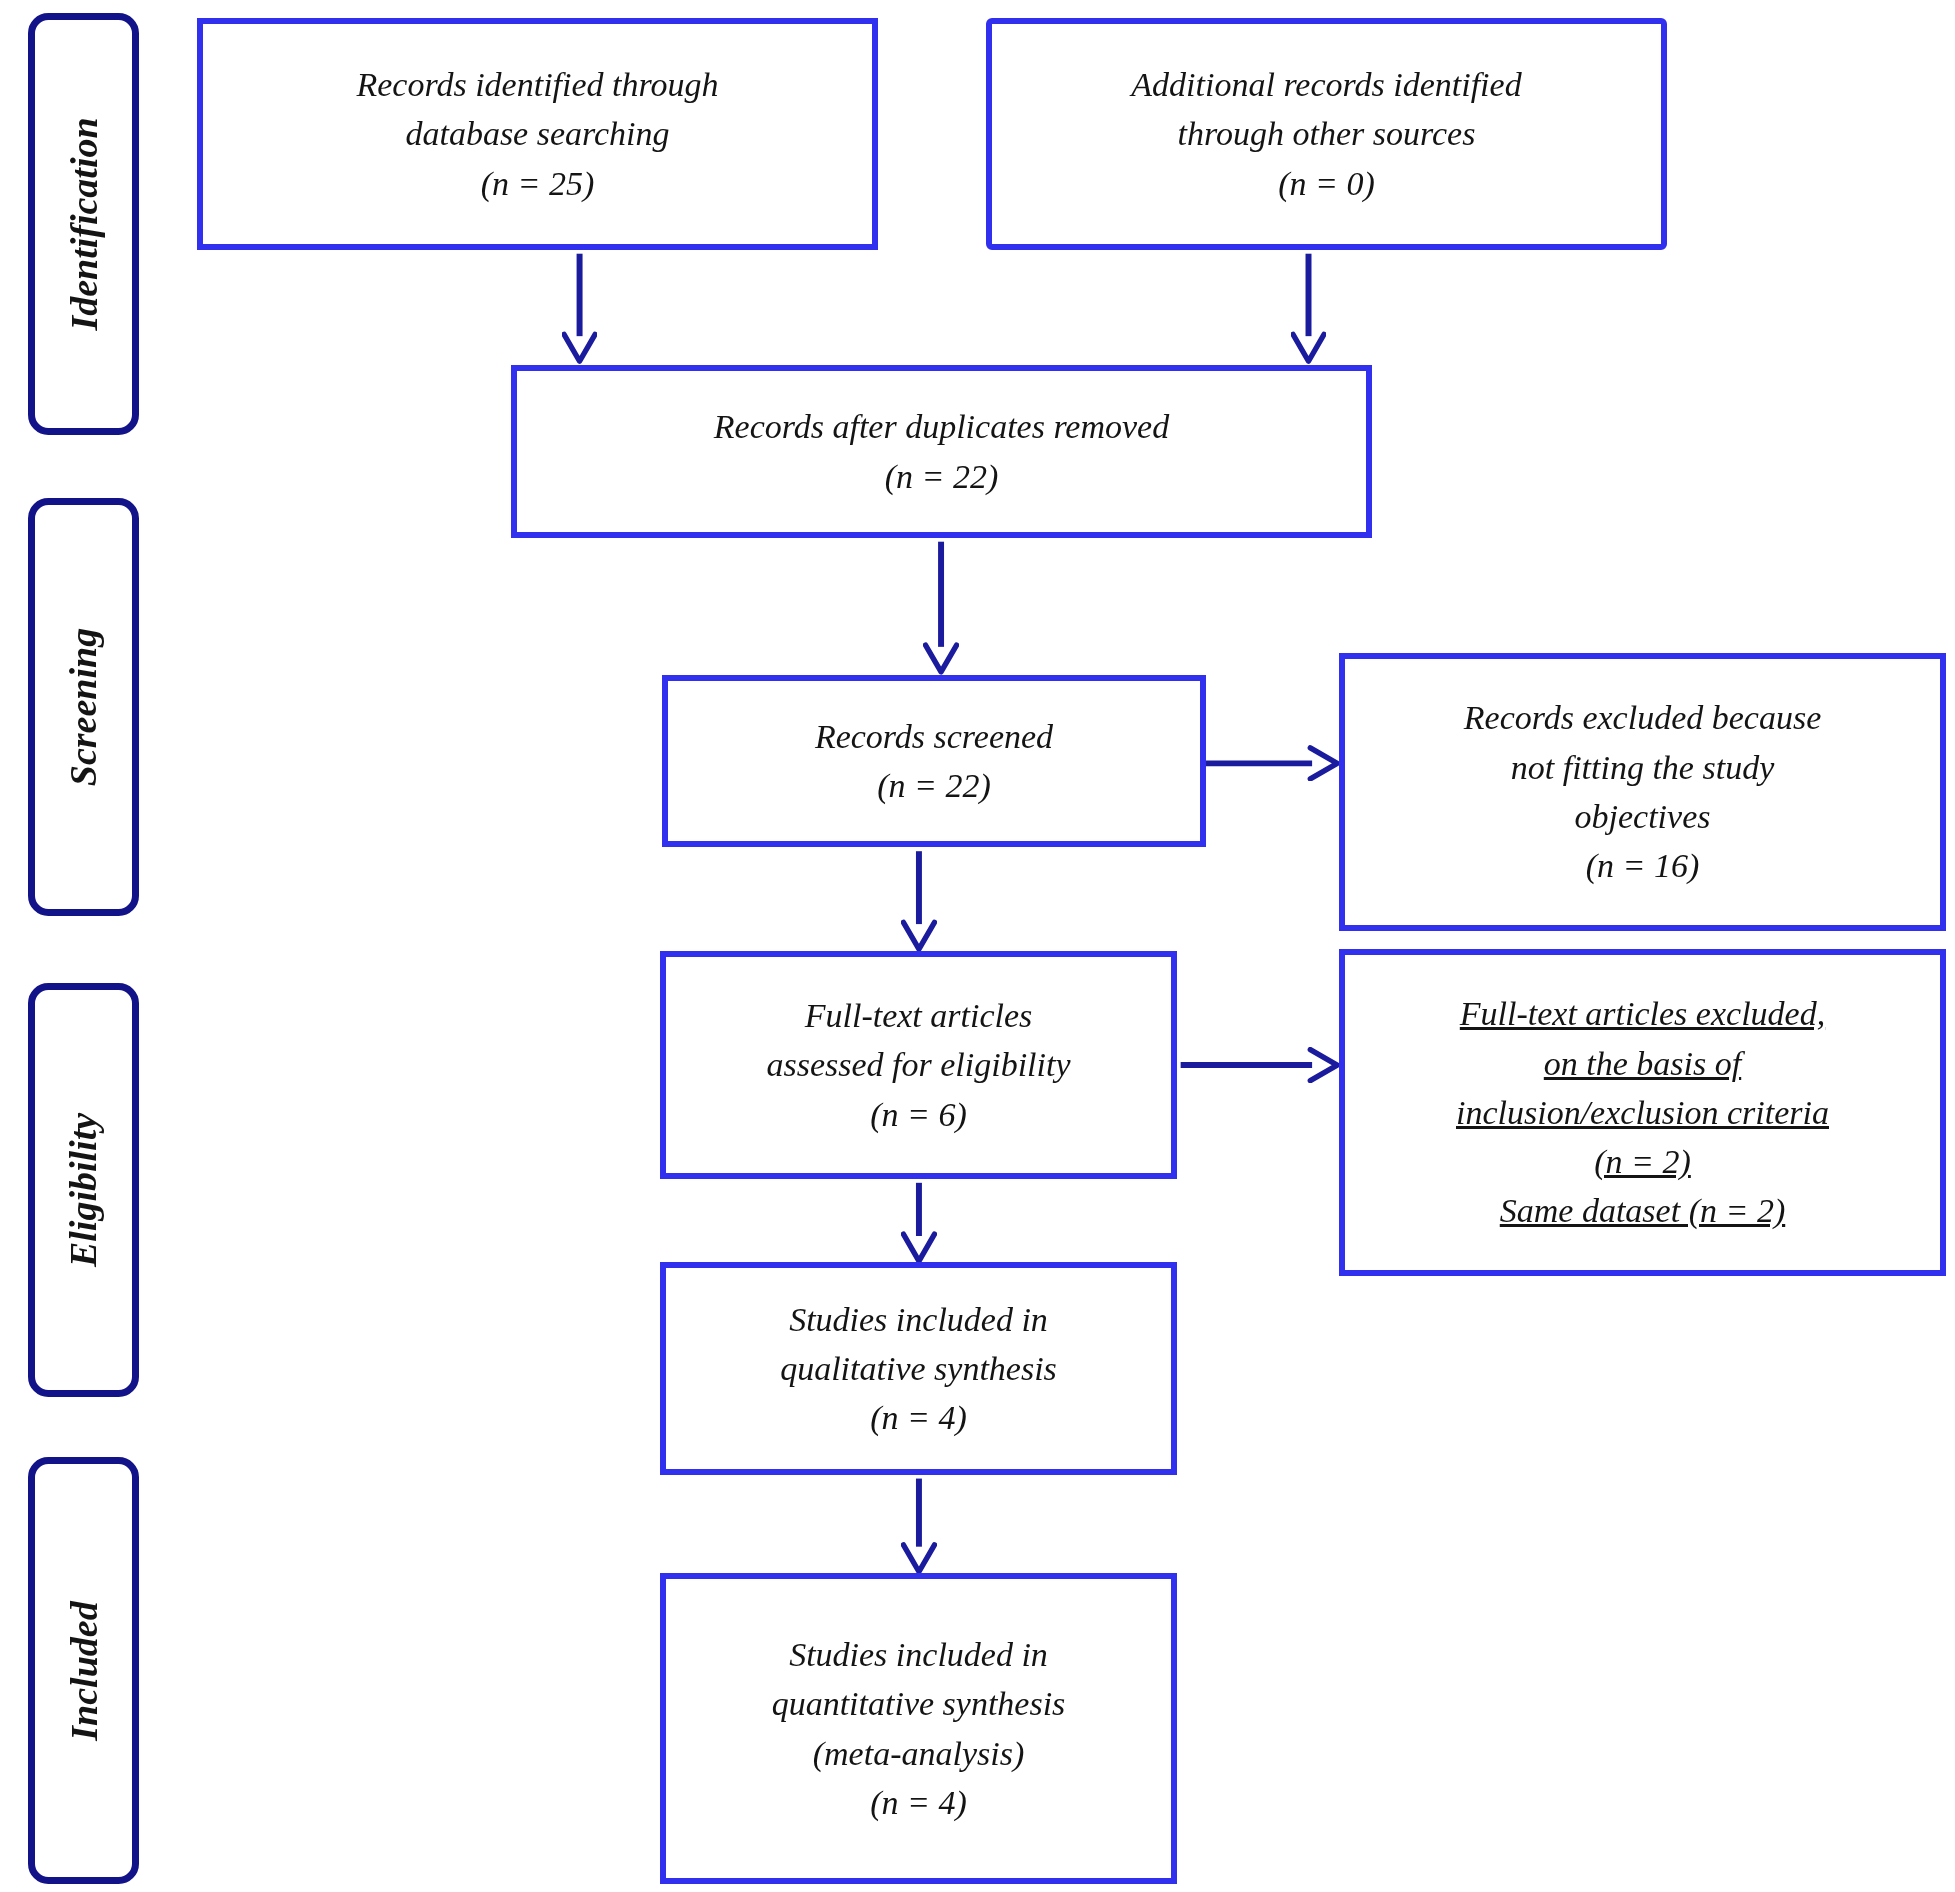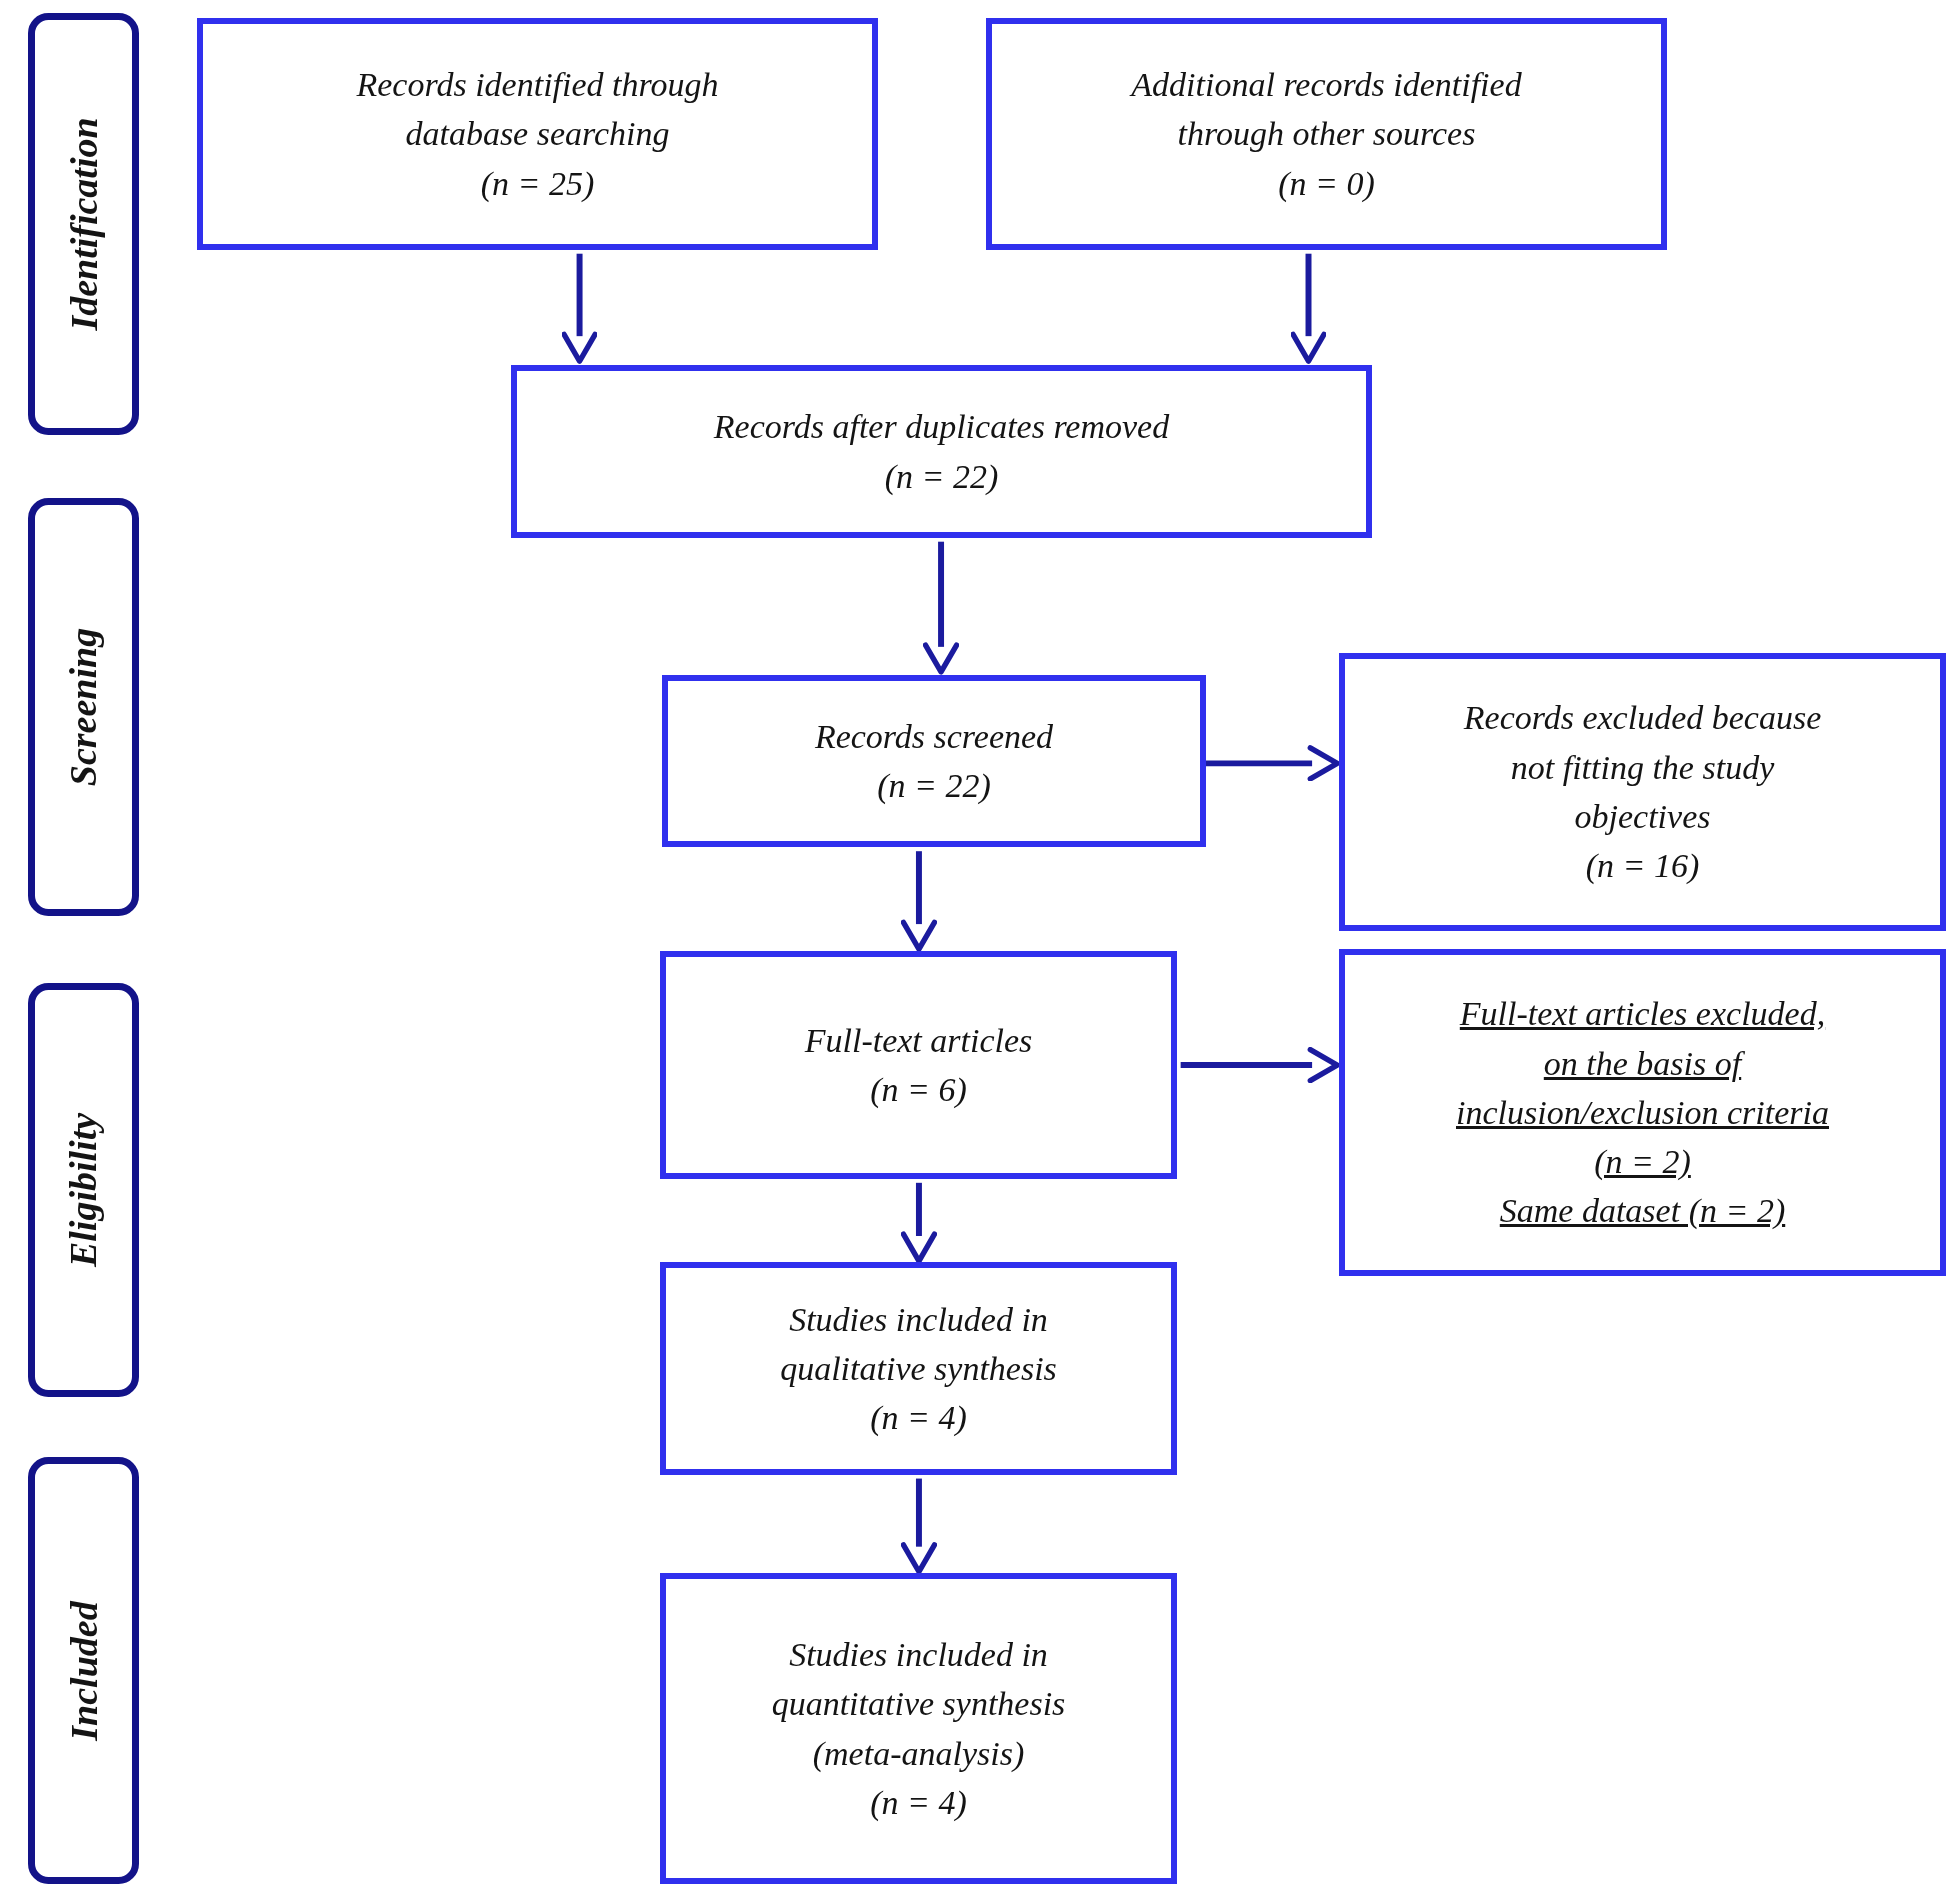--- a/index.html
+++ b/index.html
@@ -51,21 +51,21 @@
     font-size:38px;
     color:var(--text);
   }
   
   #stage-identification{left:28px;top:13px;width:111px;height:422px;}
   #stage-screening    {left:28px;top:498px;width:111px;height:418px;}
   #stage-eligibility  {left:28px;top:983px;width:111px;height:414px;}
   #stage-included     {left:28px;top:1457px;width:111px;height:427px;}
 
   #box-identified   {left:197px; top:18px;   width:681px;height:232px;}
-  #box-additional   {left:986px;top:18px;   width:681px;height:232px;}
+  #box-additional   {left:986px;top:18px;   width:681px;height:232px;border-radius:6px;}
   #box-deduplicated {left:511px; top:365px;  width:861px;height:173px;}
   #box-screened     {left:662px;top:675px; width:544px; height:172px;}
   #box-excluded-screening{left:1339px;top:653px;width:607px;height:278px;}
   #box-fulltext     {left:660px;top:951px; width:517px; height:228px;}
   #box-excluded-fulltext{left:1339px;top:949px;width:607px;height:327px;text-decoration:underline;}
   #box-qualitative  {left:660px;top:1262px; width:517px; height:213px;}
   #box-quantitative {left:660px;top:1573px; width:517px; height:311px;}
 </style>
 </head>
 <body>
@@ -125,20 +125,21 @@
 
   <div class="fbox" id="box-excluded-screening">
     <span>Records excluded because</span>
     <span>not fitting the study</span>
     <span>objectives</span>
     <span>(n = 16)</span>
   </div>
 
   <div class="fbox" id="box-fulltext">
     <span>Full-text articles</span>
+    <span>assessed for eligibility</span>
     <span>(n = 6)</span>
   </div>
 
   <div class="fbox" id="box-excluded-fulltext">
     <span>Full-text articles excluded,</span>
     <span>on the basis of</span>
     <span>inclusion/exclusion criteria</span>
     <span>(n = 2)</span>
     <span>Same dataset (n = 2)</span>
   </div>

